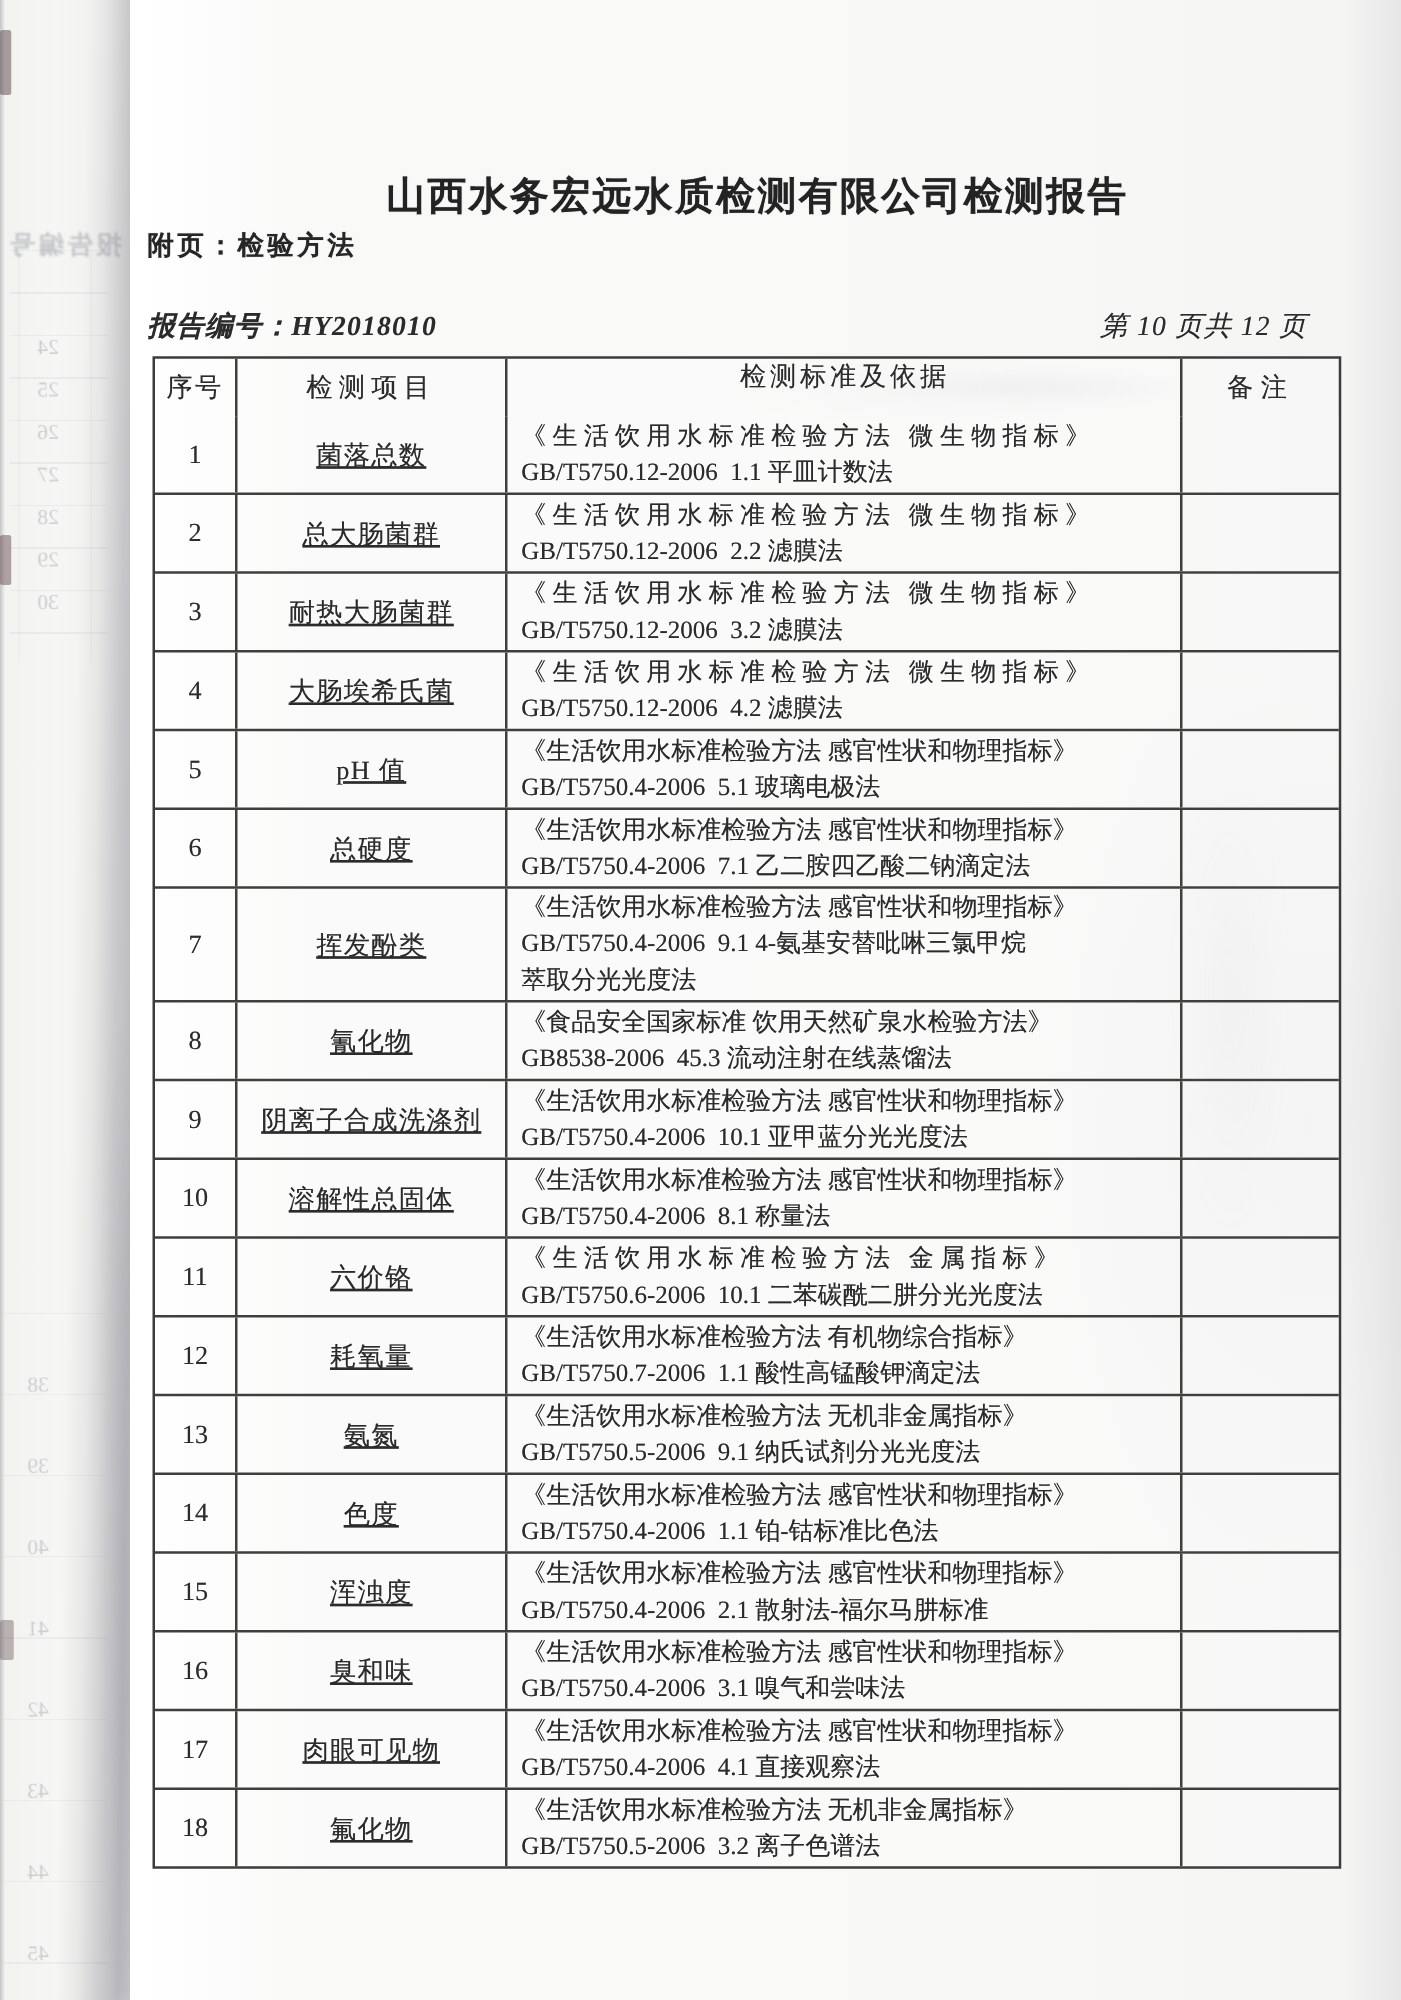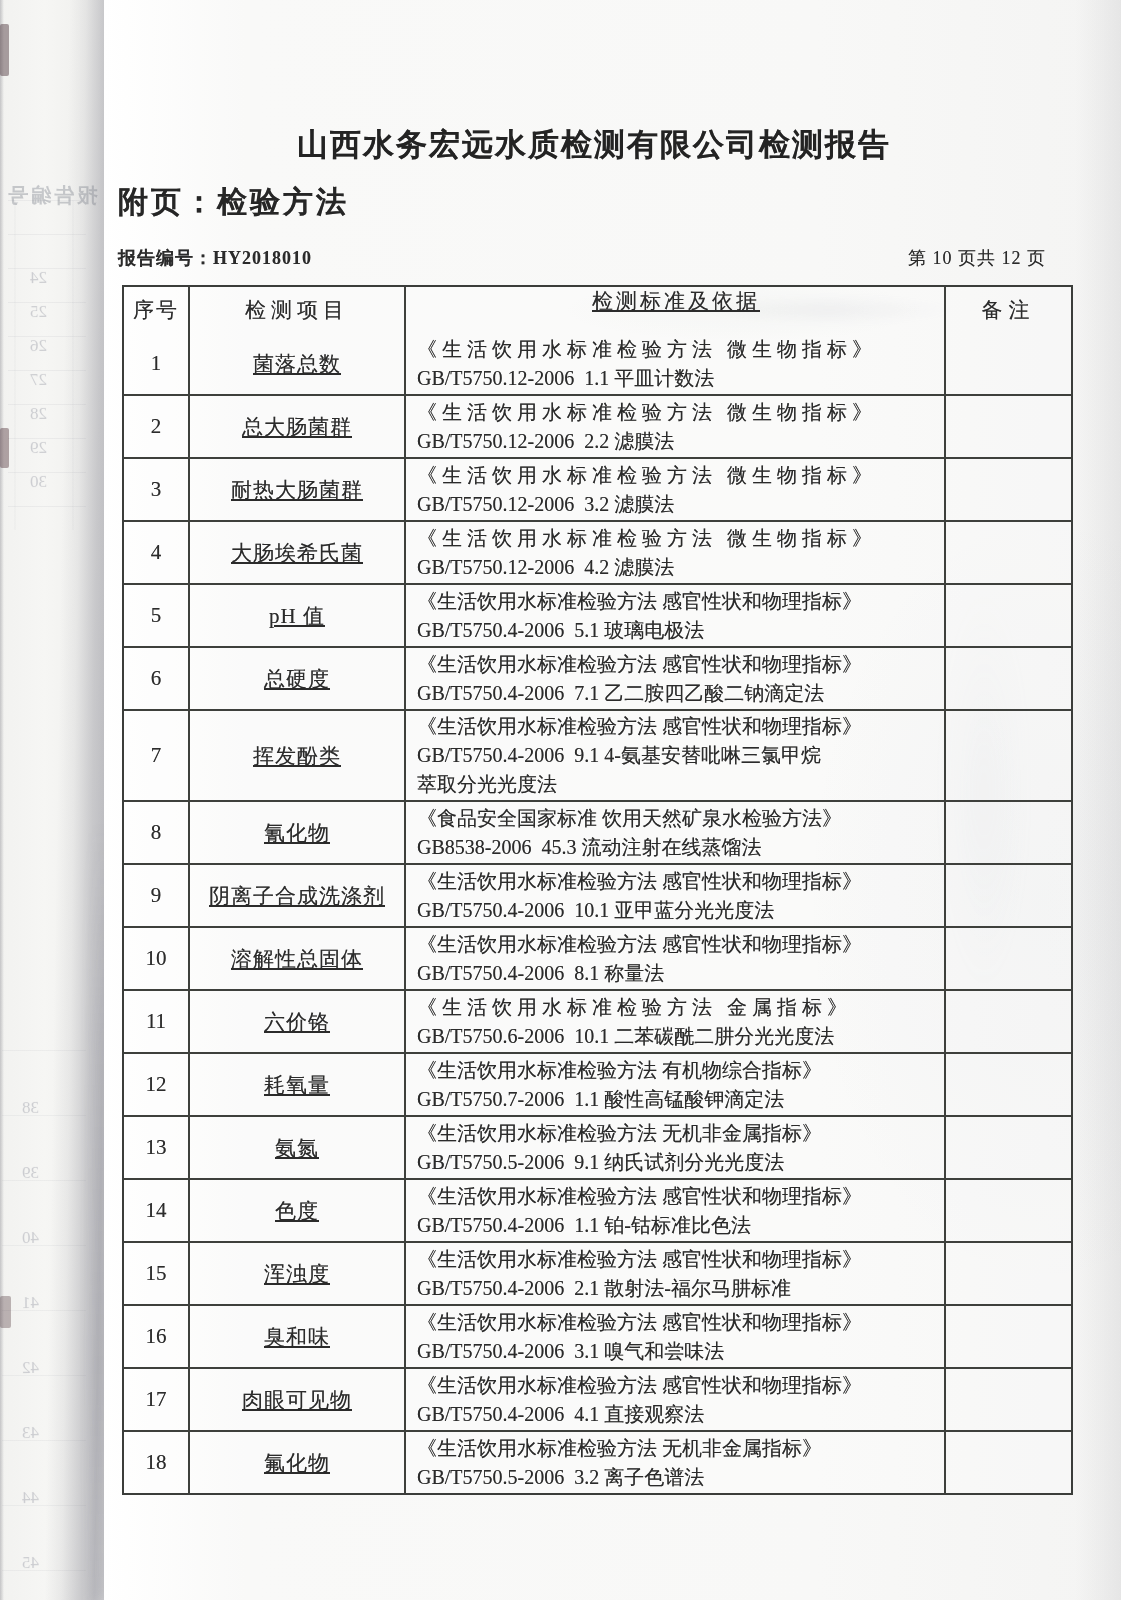--- a/index.html
+++ b/index.html
@@ -73,35 +73,35 @@
       radial-gradient(ellipse 320px 520px at 940px 900px,rgba(120,130,150,0.05),rgba(120,130,150,0) 75%),
       linear-gradient(to right,#ffffff 0%,#f9f9f8 14%,#f8f8f7 70%,#f4f4f3 100%);
   }
   .page .right-streak{
     position:absolute;right:0;top:0;width:46px;height:1600px;
     background:linear-gradient(to right,rgba(0,0,0,0) 0%,rgba(40,40,55,0.04) 60%,rgba(40,40,55,0.07) 100%);
   }
   .content{position:absolute;left:14px;top:0;width:952px;}
   .title{
     position:absolute;top:124px;left:0;width:100%;
-    margin:0;text-align:center;
+    margin:12px;text-align:center;
     font-size:31px;font-weight:700;letter-spacing:2px;
     color:#232323;text-shadow:0 0 0.6px rgba(35,35,35,0.6);
     white-space:nowrap;
   }
   .appendix{
     position:absolute;top:182px;left:0;
-    font-size:30px;font-weight:700;letter-spacing:3px;
+    font-size:21px;font-weight:700;letter-spacing:3px;
     color:#262626;text-shadow:0 0 0.6px rgba(35,35,35,0.55);
     white-space:nowrap;
   }
   .meta{
     position:absolute;top:246px;left:0;width:100%;
     display:flex;justify-content:space-between;align-items:baseline;
-    font-size:18px;color:#2b2b2b;
+    font-size:22px;color:#2b2b2b;font-style:italic;
   }
   .meta .report-no{font-weight:700;letter-spacing:1px;text-shadow:0 0 0.5px rgba(40,40,40,0.5);}
   .meta .page-ind{padding-right:24px;letter-spacing:1px;text-shadow:0 0 0.5px rgba(40,40,40,0.5);}
   
   .mtable{
     position:absolute;top:285px;left:4px;width:951px;
     border:2px solid #3b3d3a;
     box-sizing:border-box;
     background:rgba(255,255,255,0.25);
   }
@@ -118,21 +118,21 @@
   .cell:first-child{border-left:none;}
   .trow.header{min-height:46px;}
   .trow.body-row{min-height:61px;}
   .hcell{
     font-size:21px;color:#2c2c2c;
     display:flex;align-items:center;justify-content:center;
     text-shadow:0 0 0.5px rgba(40,40,40,0.5);
   }
   .hcell.h-no{letter-spacing:2px;}
   .hcell.h-item{letter-spacing:5px;}
-  .hcell.h-standard{justify-content:flex-start;padding-left:2px;letter-spacing:3px;text-decoration:underline;}
+  .hcell.h-standard{justify-content:flex-start;padding-left:2px;letter-spacing:3px;}
   .hcell.h-remark{letter-spacing:6px;text-align:right;}
   .cell.no{
     align-items:center;font-size:21px;color:#2c2c2c;
     text-shadow:0 0 0.5px rgba(40,40,40,0.5);
   }
   .cell.item{
     align-items:center;text-align:center;
     font-size:21px;letter-spacing:1px;color:#2b2b2b;
     text-shadow:0 0 0.5px rgba(40,40,40,0.5);
     text-decoration:underline;

